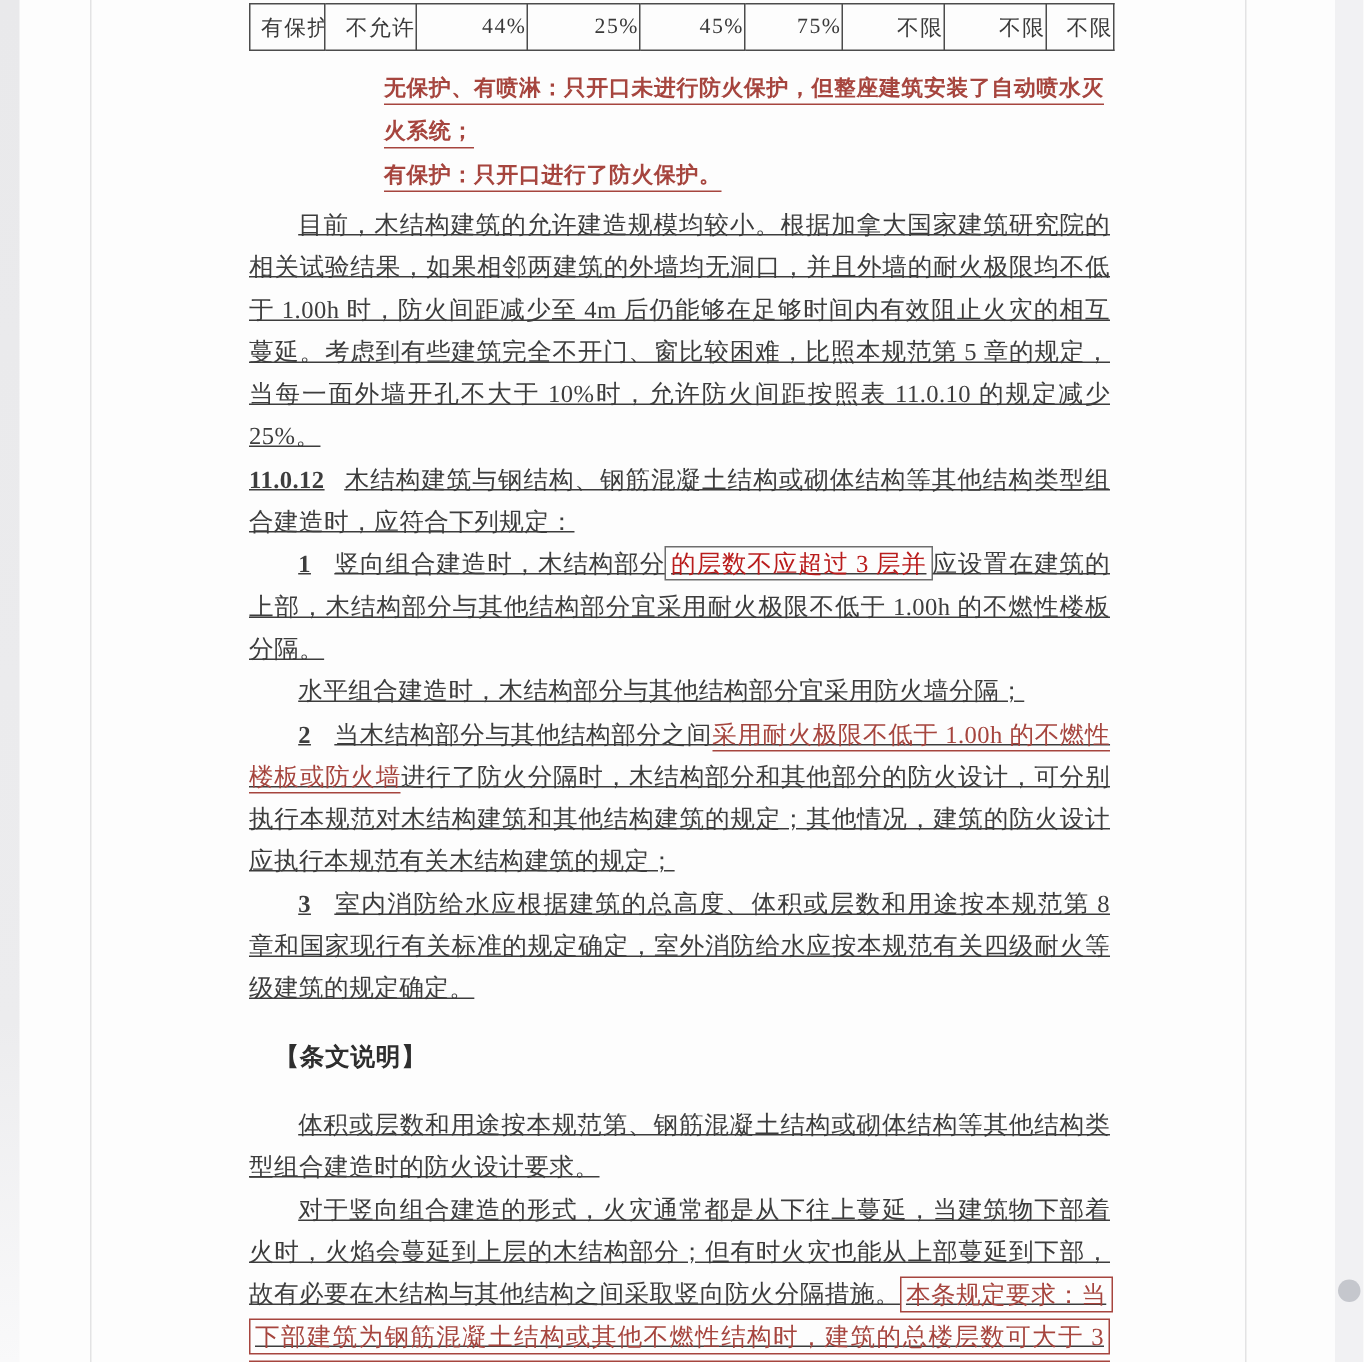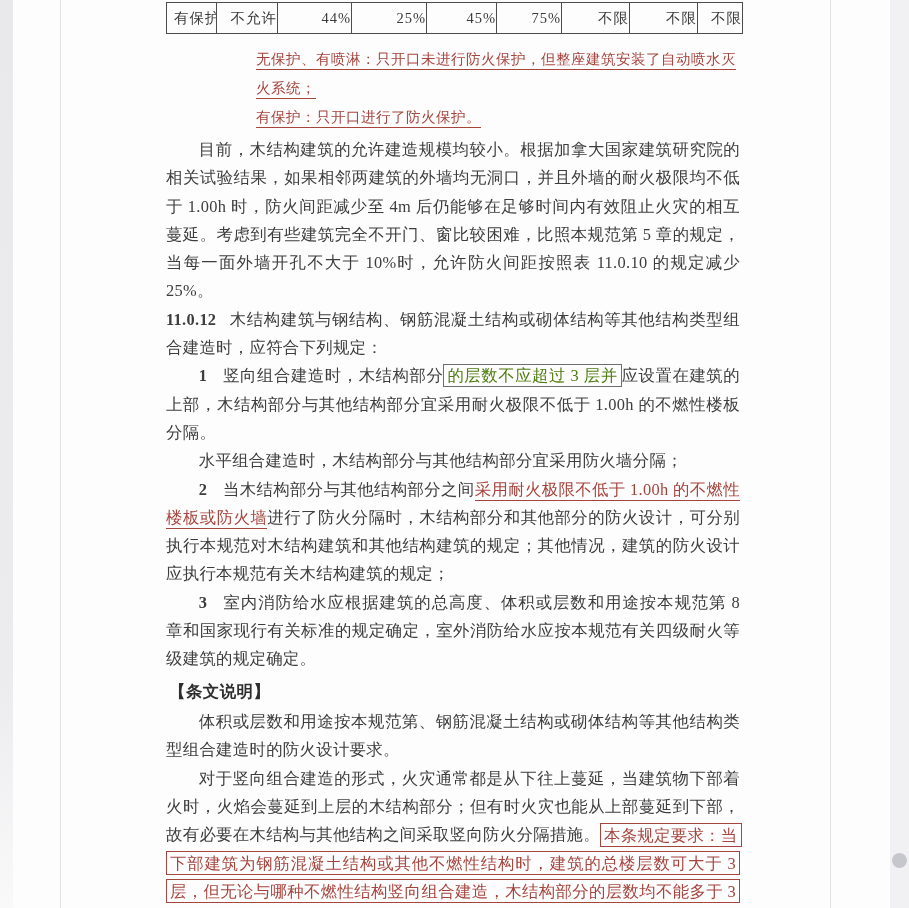--- a/index.html
+++ b/index.html
@@ -35,48 +35,48 @@
     font-size:14.5px;color:#3a3a3a;
   }
   table.grid td{
     border:1.5px solid #4c4c4c;height:30px;padding:0 0 0 7px;
     white-space:nowrap;overflow:hidden;letter-spacing:1px;text-align:right;
   }
 
   
   .notes{margin-top:11px;font-size:14.5px;line-height:29px;color:#a6453e;}
   .note{margin:0 0 0 57px;}
-  .note.hang{margin-left:90px;}
+  .note.hang{margin-left:90px;font-weight:bold;}
   .note .u{
     border-bottom:1.5px solid #a6453e;padding-bottom:1.5px;letter-spacing:.5px;
   }
 
   
   .para{
     margin:0;font-size:16.4px;line-height:28.3px;
-    text-align:justify;letter-spacing:.3px;
+    text-align:justify;letter-spacing:.3px;text-decoration:underline;
   }
   .para.first{margin-top:4px;}
   .indent{text-indent:2em;}
   .num{font-weight:bold;margin-right:.95em;}
   .clause-no{font-weight:bold;margin-right:.8em;}
   .gray-box{
-    border:1.5px solid #6e6e6e;padding:1px 3px;color:#4d7c0f;
+    border:1.5px solid #6e6e6e;padding:1px 3px;color:#b91c1c;
     -webkit-box-decoration-break:clone;box-decoration-break:clone;
   }
   .red-underline{
     color:#a6453e;border-bottom:1.5px solid #a6453e;padding-bottom:1.5px;
     -webkit-box-decoration-break:clone;box-decoration-break:clone;
   }
   .red-box{
     color:#a6453e;border:1.5px solid #a6453e;padding:1.5px 3px;
     -webkit-box-decoration-break:clone;box-decoration-break:clone;
   }
   .exp-heading{
-    margin:3px;font-family:"Liberation Sans","DejaVu Sans",sans-serif;
+    margin:17px;font-family:"Liberation Sans","DejaVu Sans",sans-serif;
     font-weight:bold;font-size:16.4px;line-height:28.3px;color:#2e2e2e;
     letter-spacing:.5px;
   }
 </style>
 </head>
 <body>
 
 <div class="gutter-left"></div>
 <div class="edge-line l"></div>
 <div class="edge-line r"></div>

